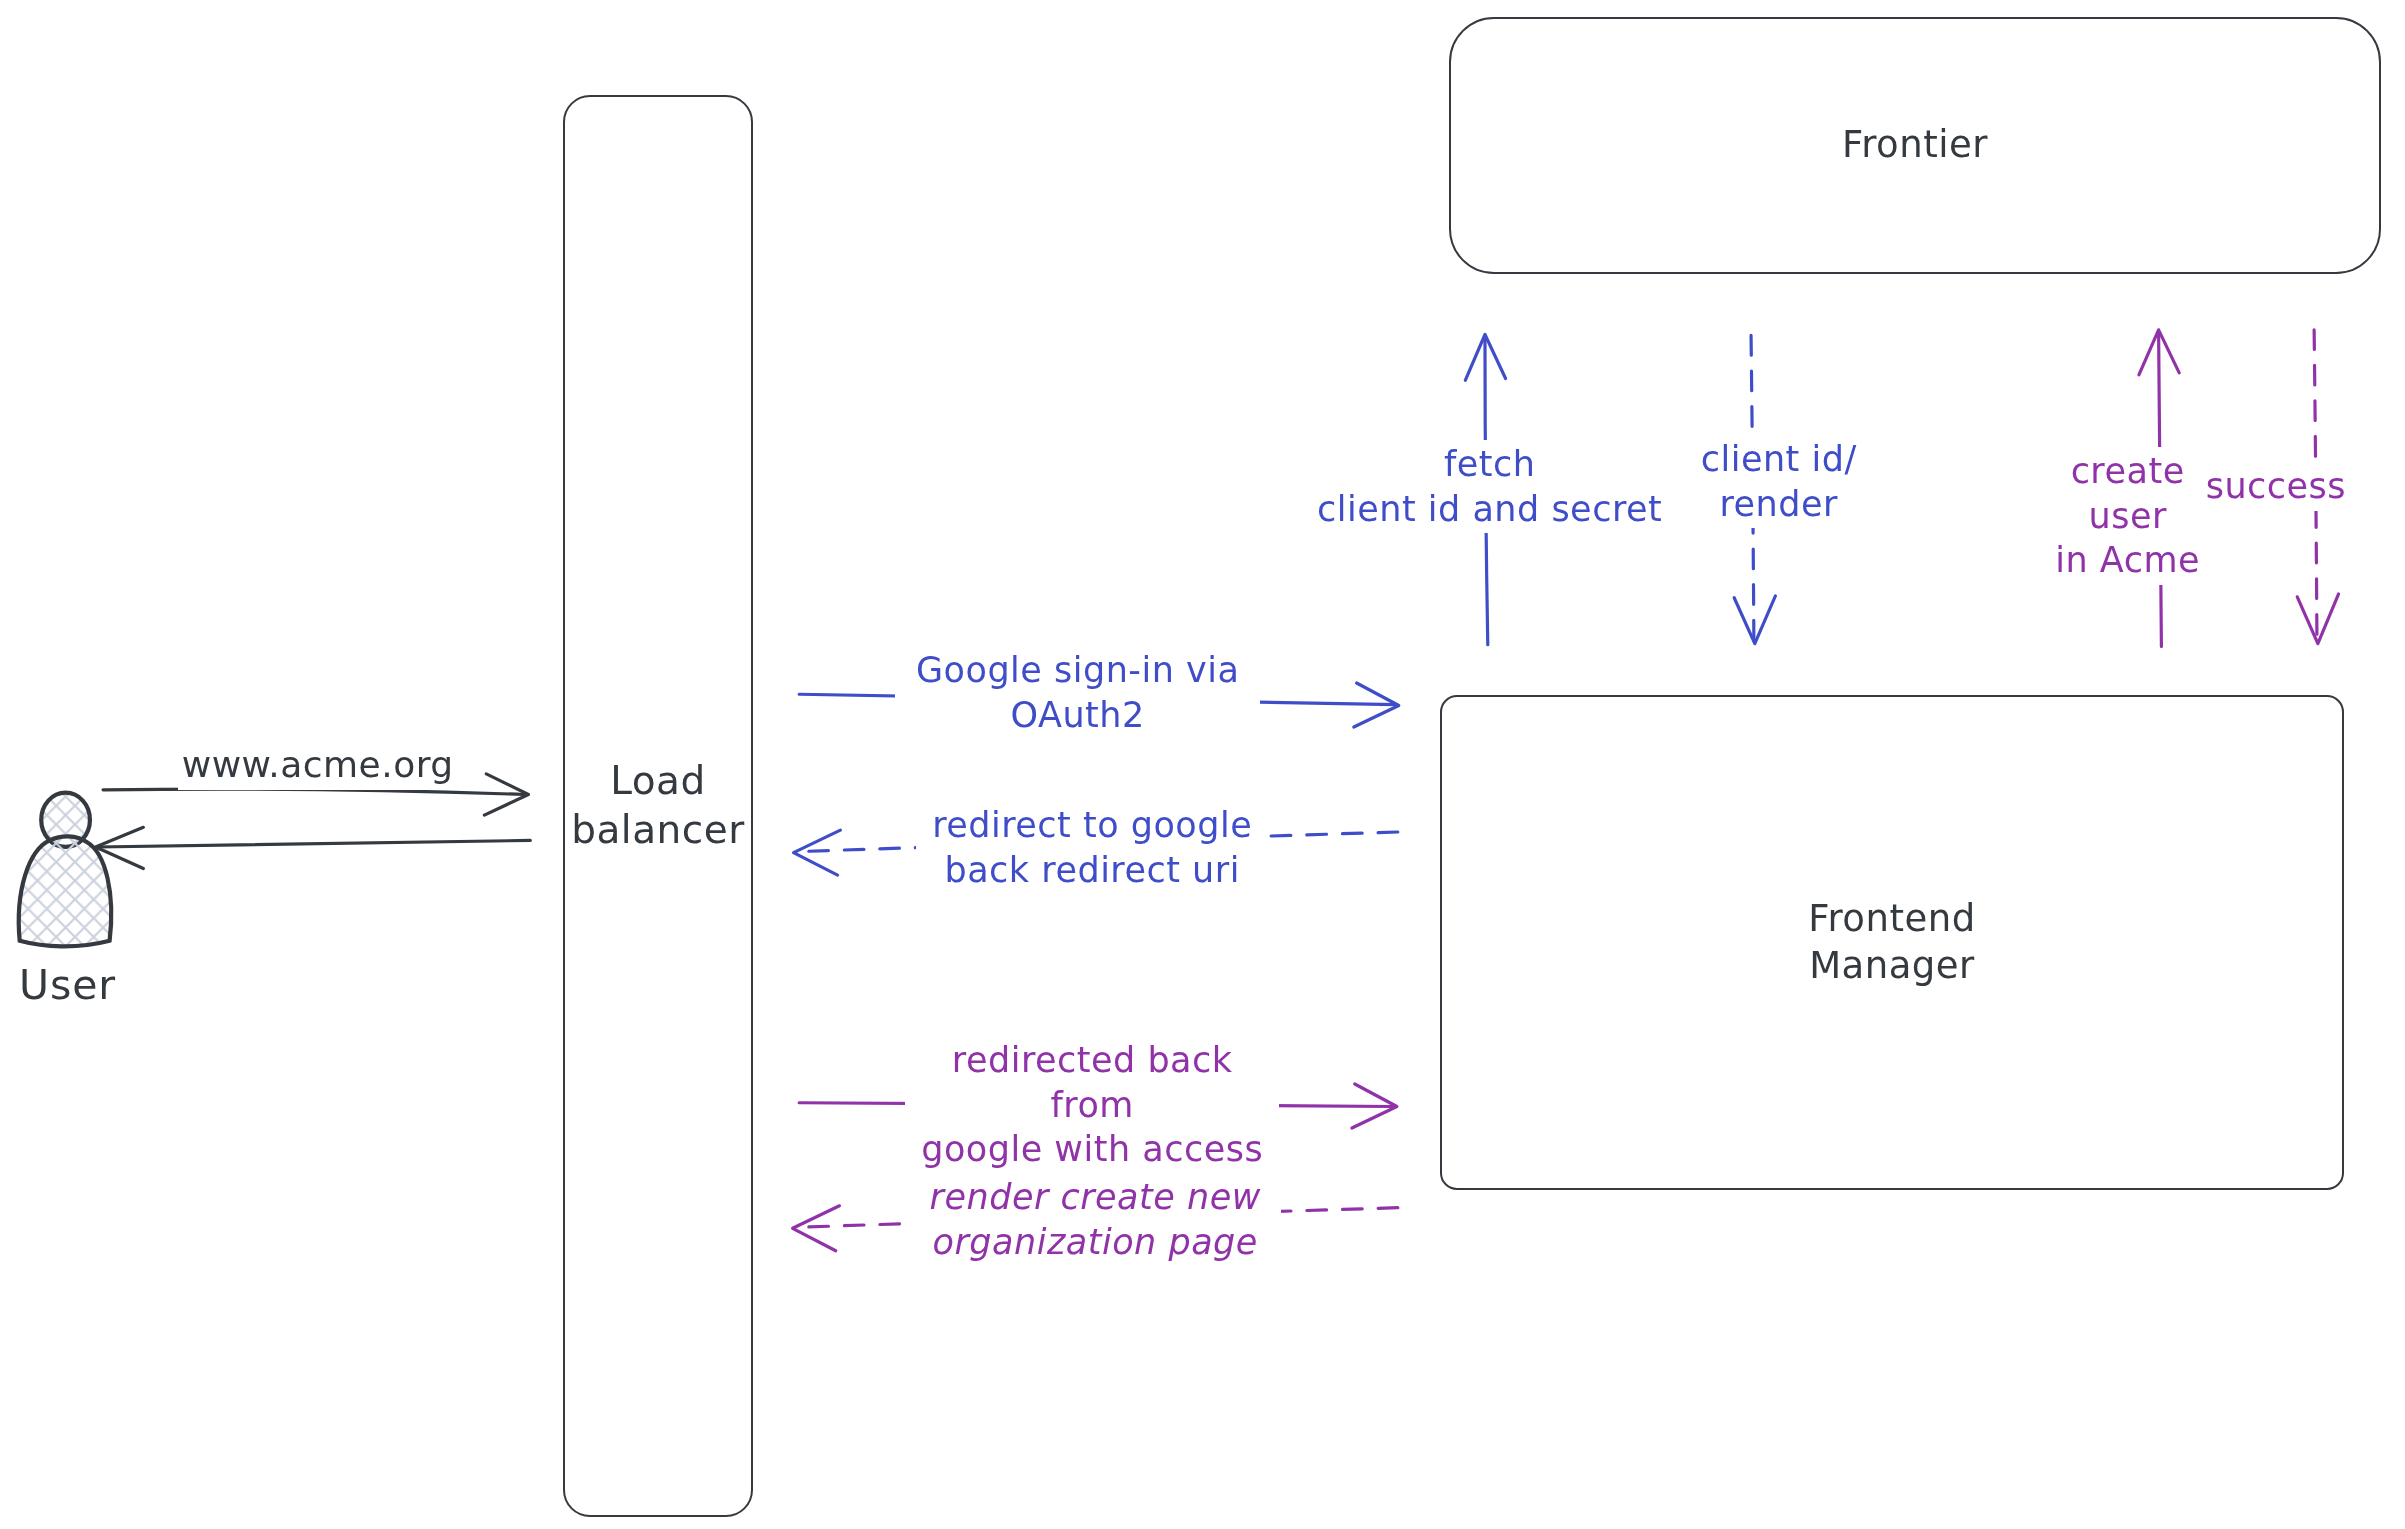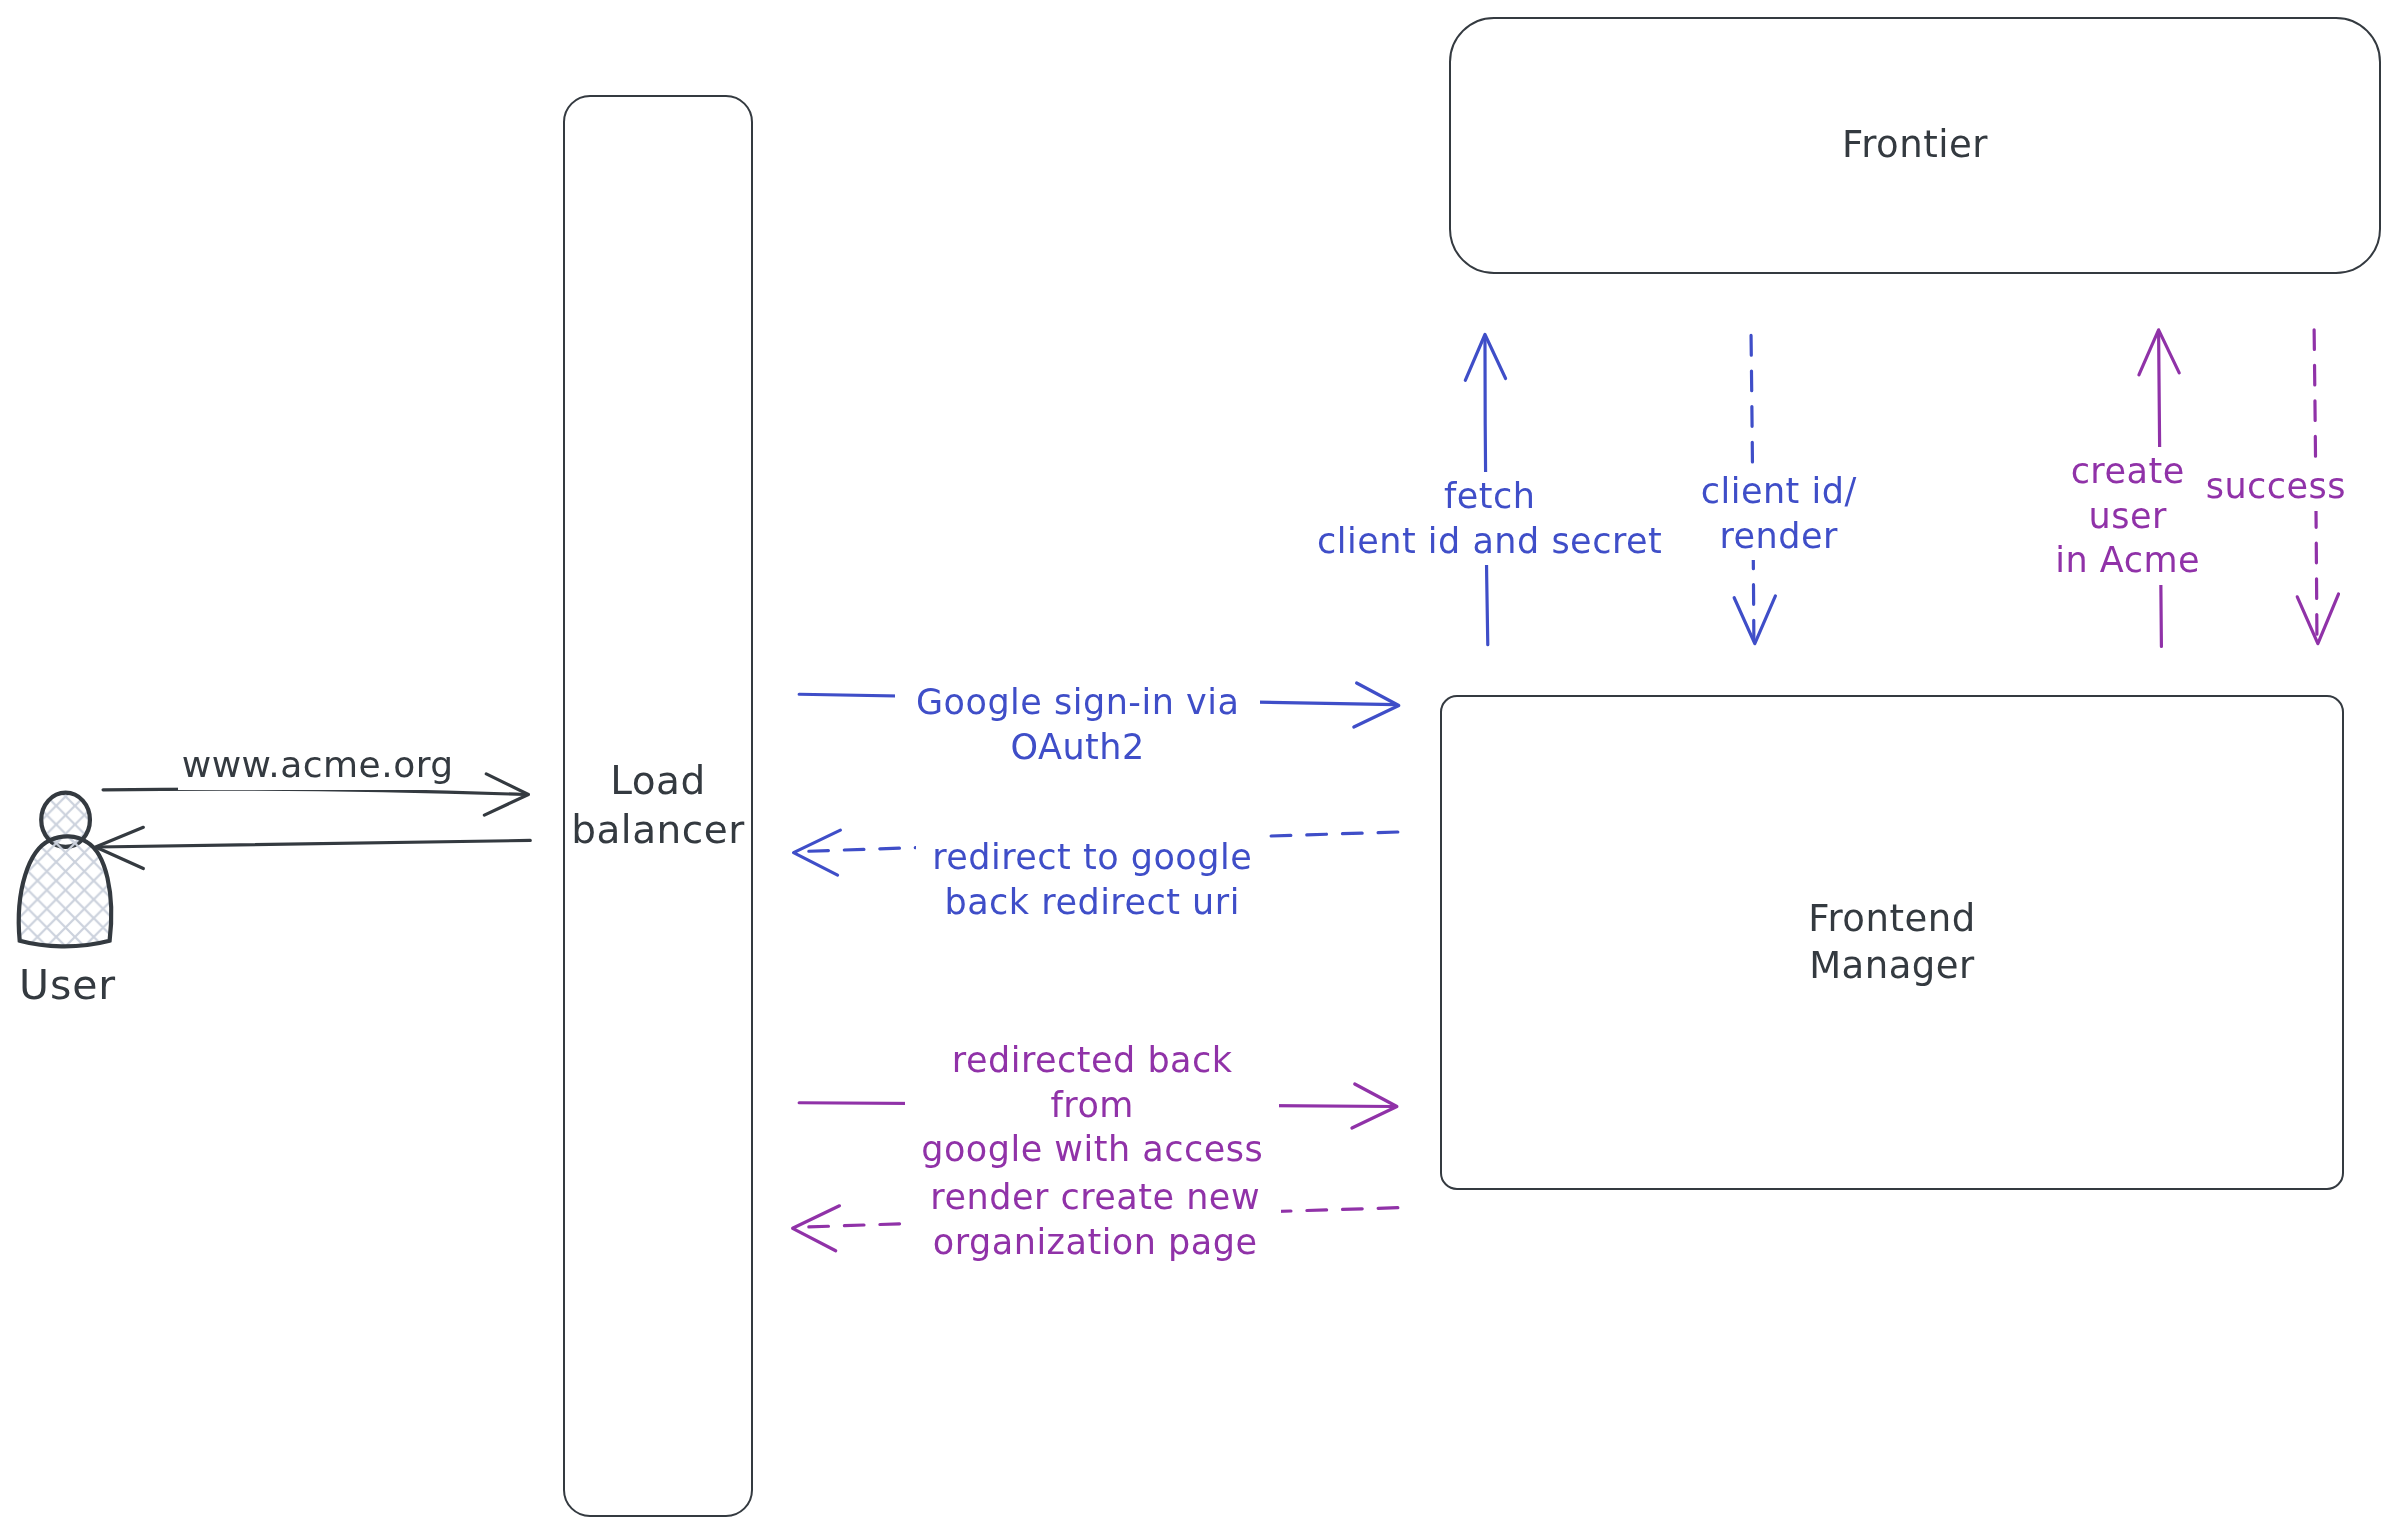--- a/index.html
+++ b/index.html
@@ -34,32 +34,32 @@
   .box-frontier{left:1449px;top:17px;width:928px;height:253px;border-radius:45px;}
   .box-fm{left:1440px;top:695px;width:900px;height:491px;border-radius:17px;}
 
   .arrow-label{
     position:absolute;background:var(--paper);
     text-align:center;font-size:35px;line-height:1.28;letter-spacing:0.5px;
     padding:1.9px 3.7px;
   }
   .arrow-label .tline{display:block;}
   .ink{color:var(--ink);}
-  .blue{color:var(--blue);margin-top:32px;}
+  .blue{color:var(--blue);}
   .purple{color:var(--purple);}
 
   .lbl-www{left:178px;top:740px;width:245px;font-size:36px;}
   .lbl-google{left:895px;top:646px;width:358px;}
   .lbl-redirect{left:916px;top:801px;width:345px;}
   .lbl-fetch{left:1304px;top:440px;width:364px;}
   .lbl-clientid{left:1682px;top:435px;width:186px;}
   .lbl-createuser{left:2024px;top:447px;width:200px;}
   .lbl-success{left:2202px;top:462px;width:124px;}
   .lbl-redirected{left:905px;top:1036px;width:367px;}
-  .lbl-render{left:909px;top:1173px;width:365px;}
+  .lbl-render{left:909px;top:1173px;width:365px;font-style:italic;}
 
   .user-label{
     position:absolute;left:19px;top:961px;width:103px;
     font-size:41px;letter-spacing:0.9px;
   }
 </style>
 </head>
 <body>
 
 <div class="canvas">

